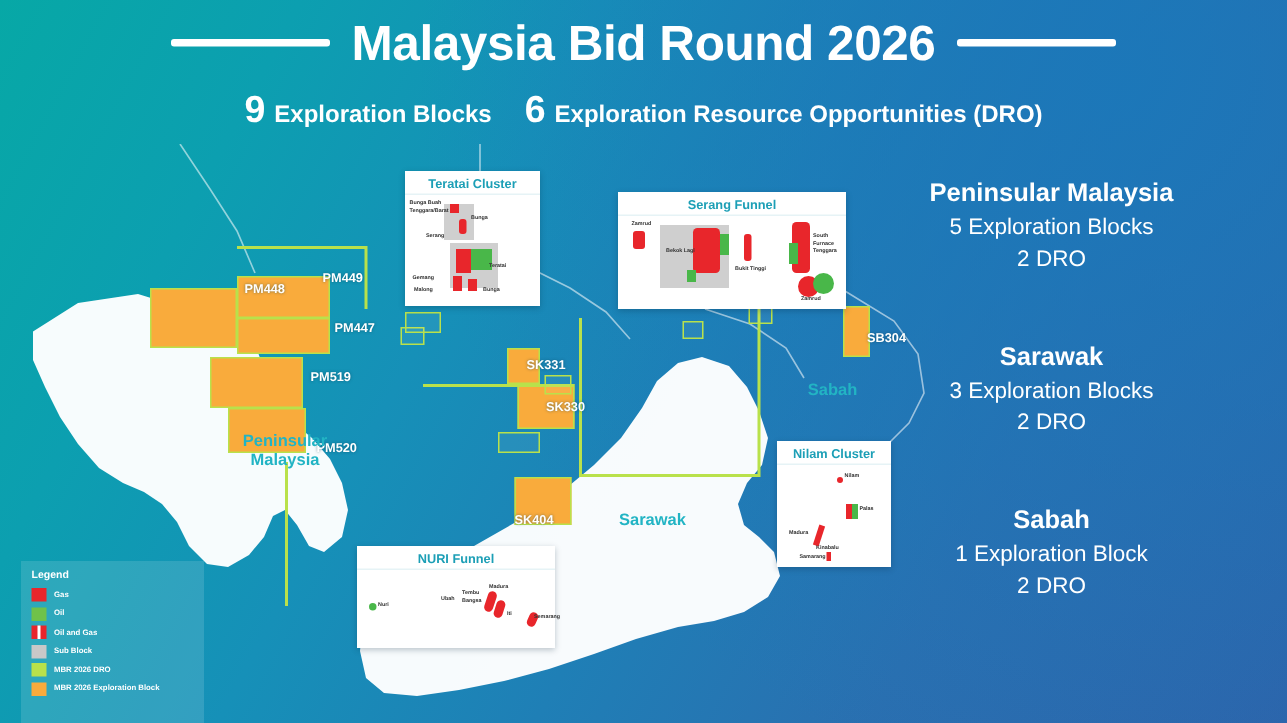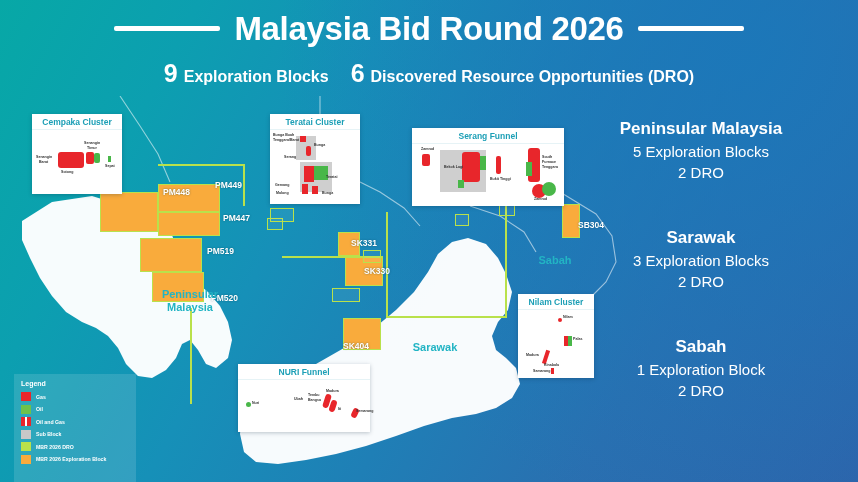--- a/index.html
+++ b/index.html
@@ -87,21 +87,21 @@
     <div class="rule right"></div>
   </div>
 
   <div class="subline">
     <div class="stat">
       <span class="num">9</span>
       <span class="lbl">Exploration Blocks</span>
     </div>
     <div class="stat">
       <span class="num">6</span>
-      <span class="lbl">Discovered Resource Opportunities (DRO)</span>
+      <span class="lbl">Exploration Resource Opportunities (DRO)</span>
     </div>
   </div>
 
   <div class="map">
 
     <svg width="640" height="386" viewBox="0 0 640 386" style="position:absolute;left:0;top:0;">
 
       <path d="M22 125 L52 106 L92 100 L118 108 L140 104 L158 112 L168 128 L176 150
                L186 172 L196 186 L208 196 L220 210 L228 226 L232 244 L228 262
                L216 272 L206 268 L198 254 L190 244 L182 248 L176 262 L166 274
@@ -162,35 +162,20 @@
     <div class="blk-lbl" style="left:578px;top:124px;">SB304</div>
 
     <div class="region-lbl" style="left:145px;top:192px;width:90px;">
       <div>Peninsular</div>
       <div>Malaysia</div>
     </div>
     <div class="region-lbl" style="left:395px;top:245px;width:80px;">Sarawak</div>
     <div class="region-lbl" style="left:520px;top:158px;width:70px;">Sabah</div>
   </div>
 
-  <div class="panel" style="left:32px;top:114px;width:90px;height:80px;">
-    <div class="phead">Cempaka Cluster</div>
-    <div class="pbody" style="height:62px;">
-      <div class="shape gasred" style="left:26px;top:22px;width:26px;height:16px;border-radius:3px;"></div>
-      <div class="shape gasred" style="left:54px;top:22px;width:8px;height:12px;border-radius:2px;"></div>
-      <div class="shape oilgrn" style="left:62px;top:23px;width:6px;height:10px;border-radius:2px;"></div>
-      <div class="shape oilgrn" style="left:76px;top:26px;width:3px;height:6px;"></div>
-      <div class="flab" style="left:4px;top:26px;">Senangin</div>
-      <div class="flab" style="left:7px;top:31px;">Barat</div>
-      <div class="flab" style="left:52px;top:12px;">Senangin</div>
-      <div class="flab" style="left:55px;top:17px;">Timur</div>
-      <div class="flab" style="left:29px;top:41px;">Sotong</div>
-      <div class="flab" style="left:73px;top:35px;">Sepat</div>
-    </div>
-  </div>
 
   <div class="panel" style="left:270px;top:114px;width:90px;height:90px;">
     <div class="phead">Teratai Cluster</div>
     <div class="pbody" style="height:72px;">
       <div class="shape subblk" style="left:26px;top:6px;width:20px;height:24px;"></div>
       <div class="shape subblk" style="left:30px;top:32px;width:32px;height:30px;"></div>
       <div class="shape gasred" style="left:30px;top:6px;width:6px;height:6px;"></div>
       <div class="shape gasred" style="left:36px;top:16px;width:5px;height:10px;border-radius:2px;"></div>
       <div class="shape gasred" style="left:34px;top:36px;width:10px;height:16px;"></div>
       <div class="shape oilgrn" style="left:44px;top:36px;width:14px;height:14px;"></div>

